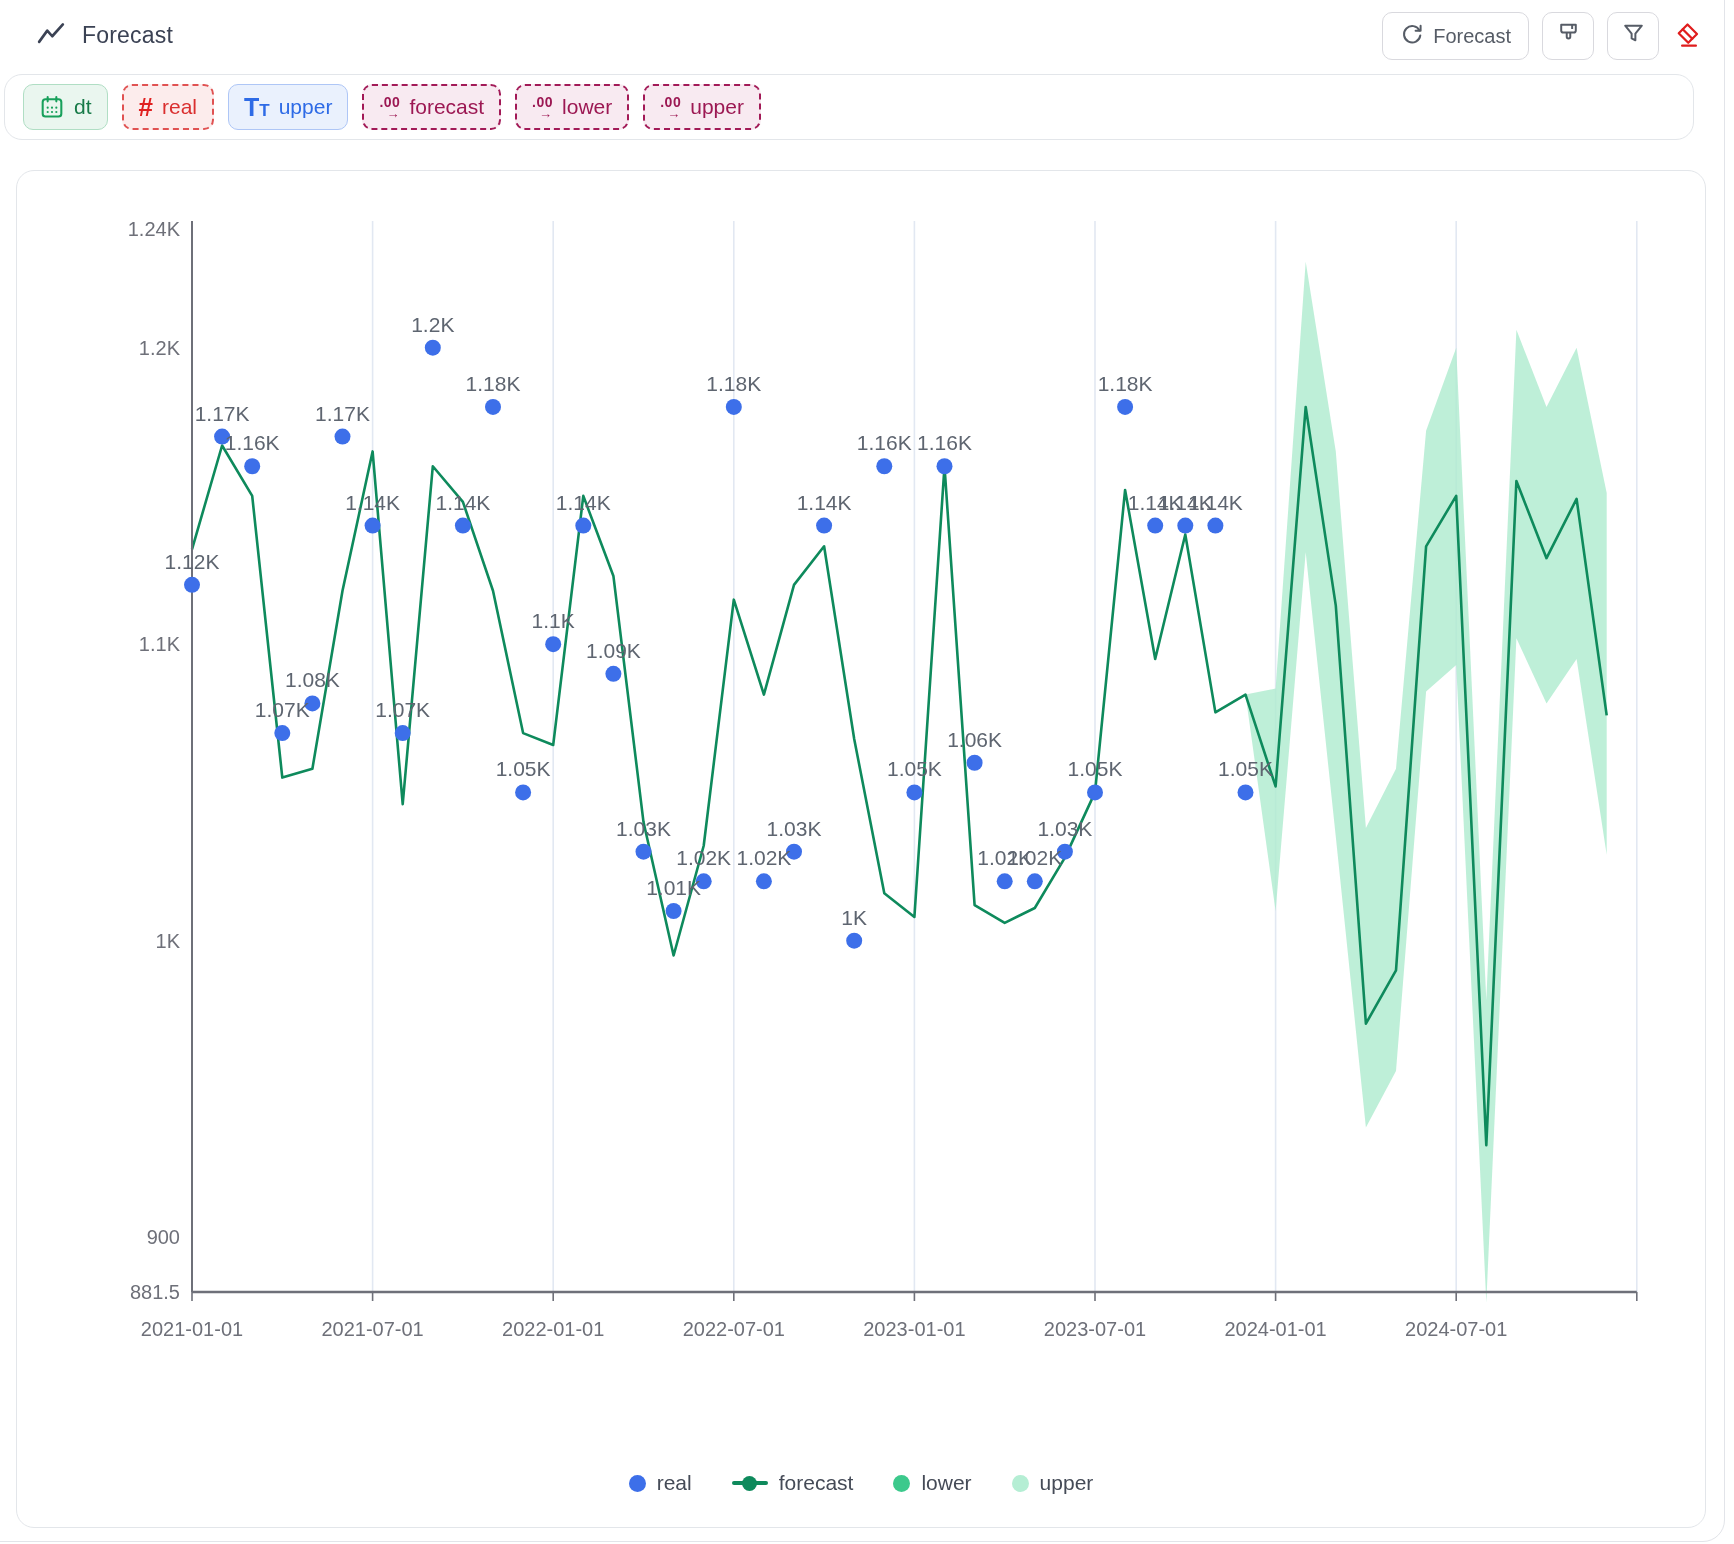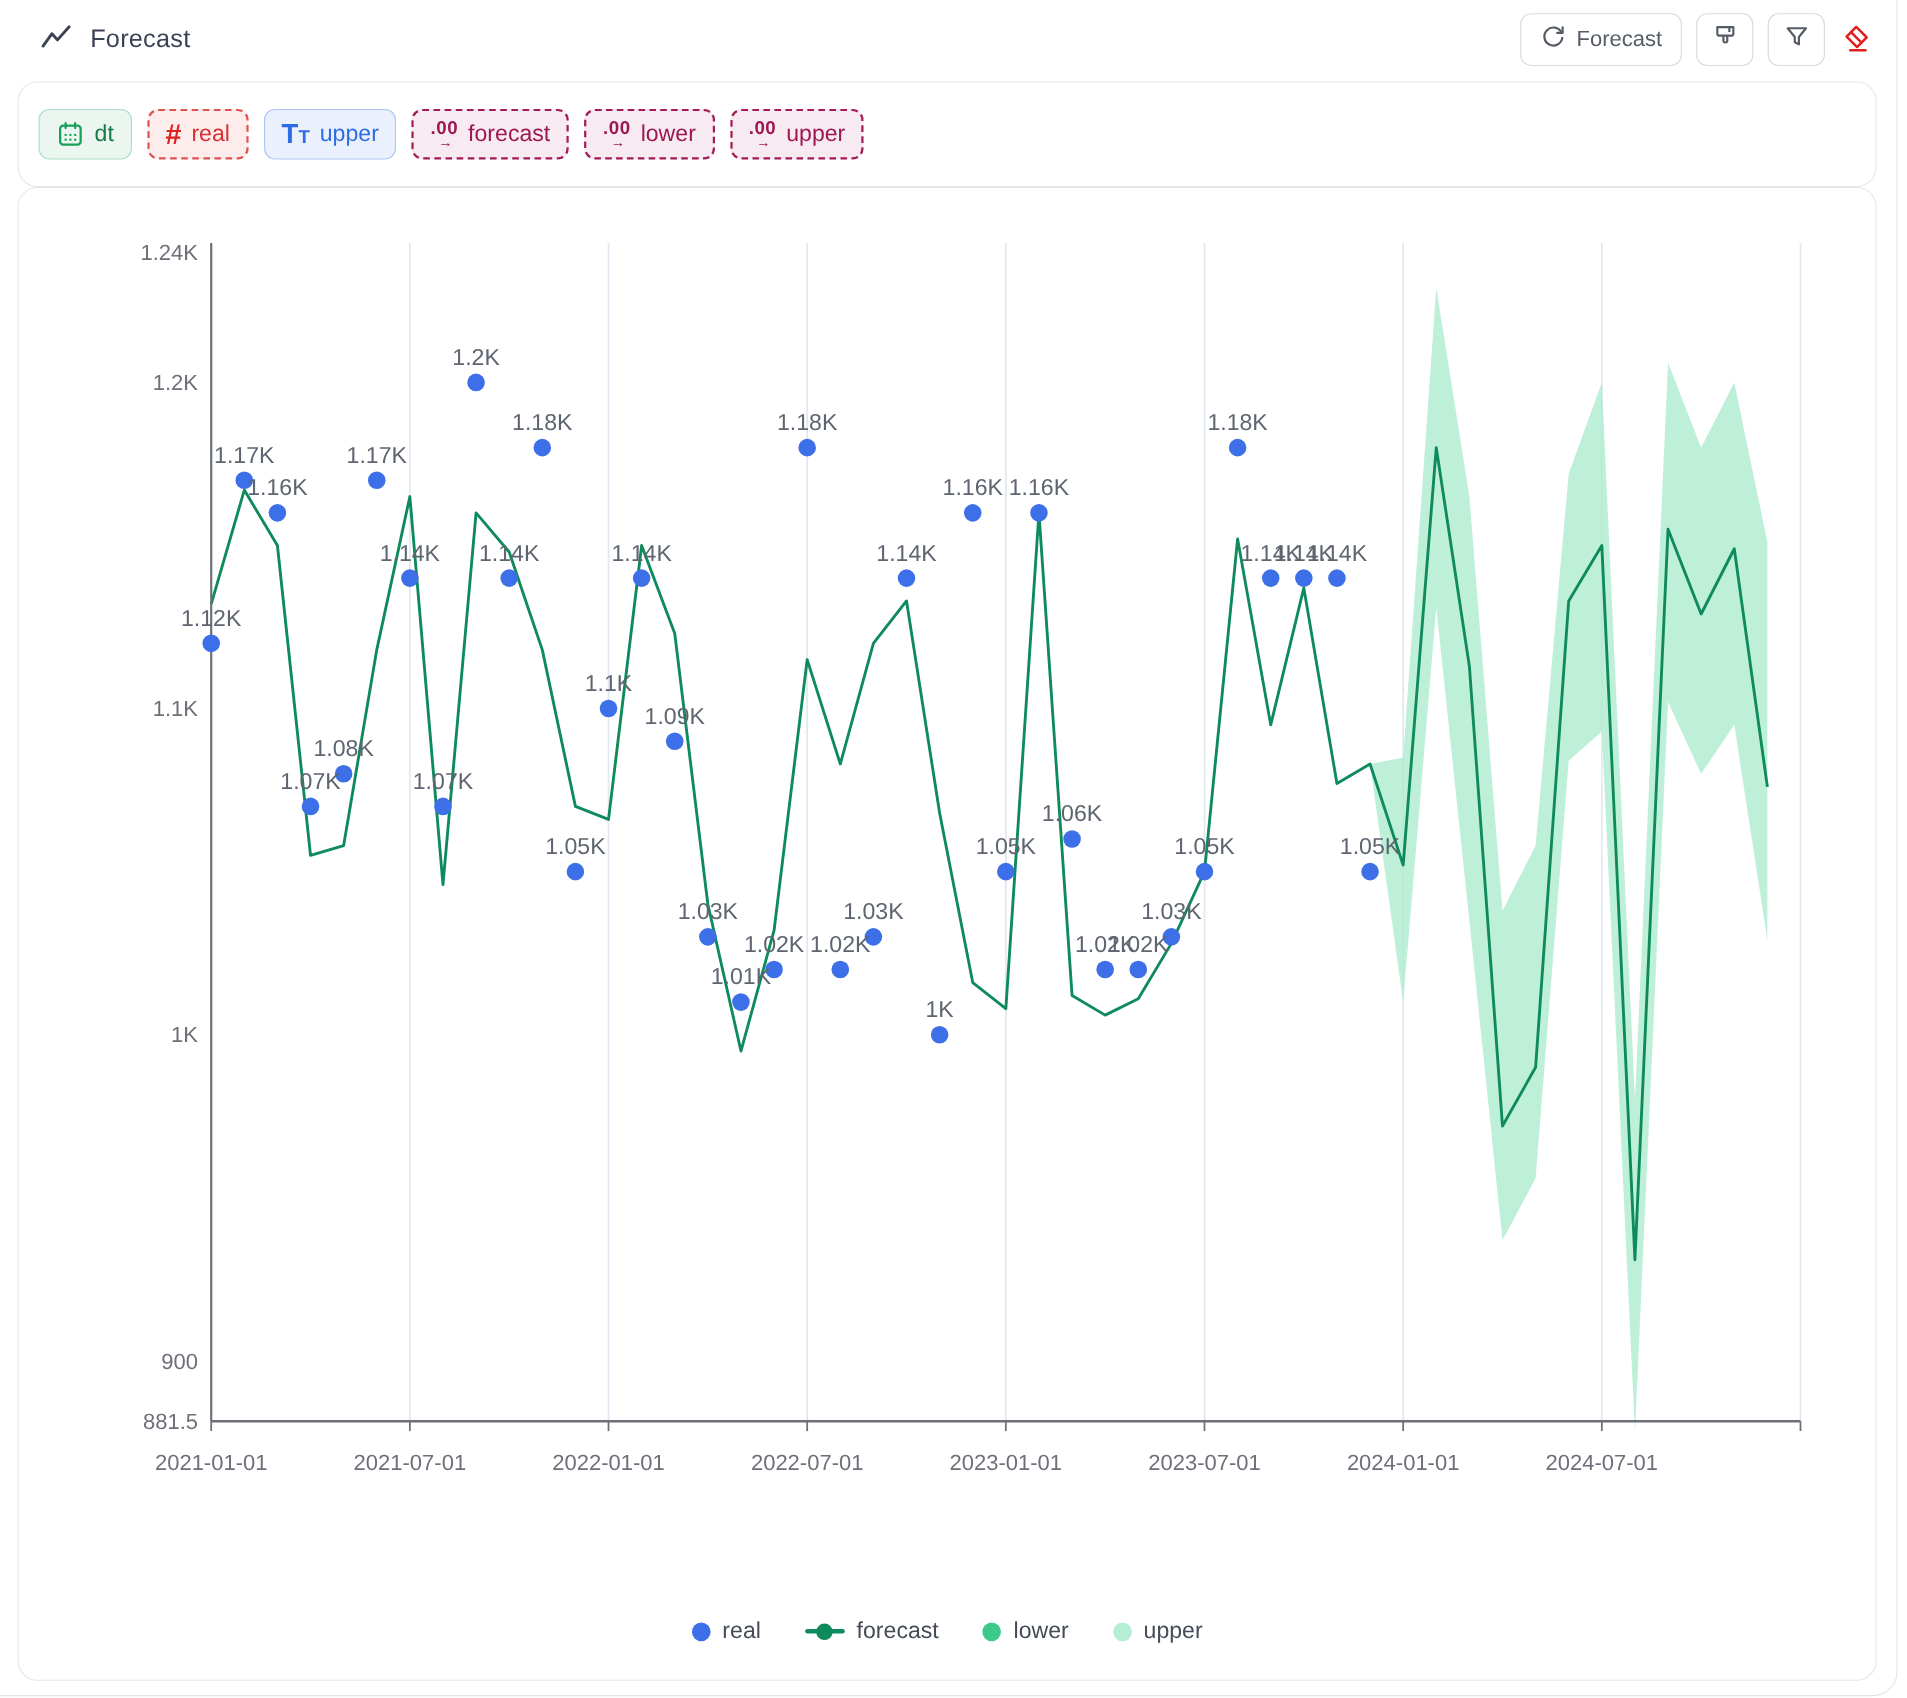--- a/index.html
+++ b/index.html
@@ -14,35 +14,35 @@
   .header{position:absolute;left:0;top:0;right:0;height:72px;}
   .title-wrap{position:absolute;left:36px;top:20px;display:flex;align-items:center;gap:16px;}
   .title-wrap svg{display:block;}
   .page-title{font-size:23px;font-weight:500;color:#3b4254;letter-spacing:.2px;}
   .toolbar{position:absolute;right:28px;top:12px;display:flex;align-items:center;gap:13px;}
   .btn{display:flex;align-items:center;gap:9px;height:48px;padding:0 17px;background:#fff;
     border:1px solid #d9d9de;border-radius:10px;font-size:20px;color:#565c66;cursor:pointer;}
   .btn.icon-only{width:52px;padding:0;justify-content:center;}
   .eraser-btn{border:none;background:none;padding:0 2px;cursor:pointer;display:flex;align-items:center;}
   
-  .pills-card{position:absolute;left:16px;top:74px;width:1690px;height:96px;
+  .pills-card{position:absolute;left:4px;top:74px;width:1690px;height:66px;
     border:1px solid #e3e6ea;border-radius:18px;box-sizing:border-box;
     display:flex;align-items:center;padding-left:18px;gap:14px;}
   .pill{display:flex;align-items:center;gap:9px;height:46px;padding:0 15px;border-radius:10px;
     font-size:21px;font-weight:500;cursor:grab;box-sizing:border-box;}
   .pill .p-icon{display:flex;align-items:center;justify-content:center;}
   .pill.green {background:#eaf6ef;border:1.5px solid #b0dec4;color:#177a48;}
   .pill.red   {background:#fcecec;border:2px dashed #e05252;color:#da2f2f;}
   .pill.blue  {background:#eaf1fd;border:1.5px solid #aec6f6;color:#2e6be6;}
   .pill.maroon{background:#f8eaf1;border:2px dashed #a21a57;color:#9c1853;}
   .hash-icon{font-size:26px;font-weight:700;color:#e02020;line-height:1;}
   .tt-icon{font-size:25px;font-weight:700;color:#2e6be6;line-height:1;}
   .tt-icon small{font-size:17px;font-weight:700;}
   .num-icon{display:inline-flex;flex-direction:column;align-items:flex-start;line-height:1;color:#9c1853;}
-  .num-icon .d{font-size:17px;font-weight:700;letter-spacing:.5px;}
+  .num-icon .d{font-size:14px;font-weight:700;letter-spacing:.5px;}
   .num-icon .a{font-size:13px;font-weight:700;margin-left:7px;margin-top:-2px;}
   
   .chart-card{position:absolute;left:16px;top:170px;width:1690px;height:1358px;
     border:1px solid #e3e6ea;border-radius:18px;box-sizing:border-box;background:#fff;}
   .chart-card svg{position:absolute;left:0;top:0;}
   .chart-svg text{font-family:"Liberation Sans","DejaVu Sans",sans-serif;}
   
   .legend{position:absolute;left:0;right:0;bottom:32px;display:flex;justify-content:center;
     align-items:center;gap:40px;}
   .legend-item{display:flex;align-items:center;gap:11px;cursor:pointer;}

